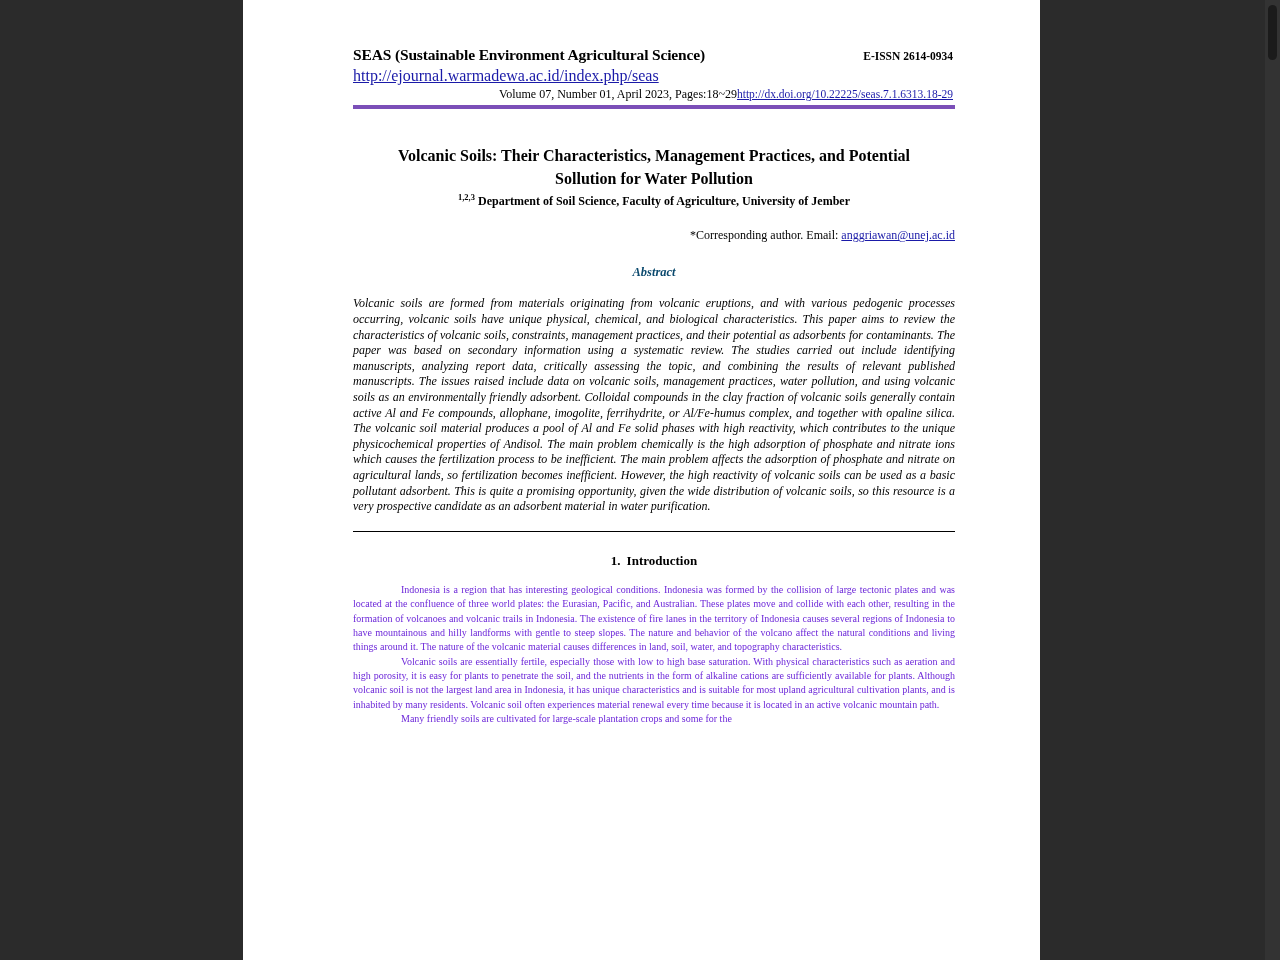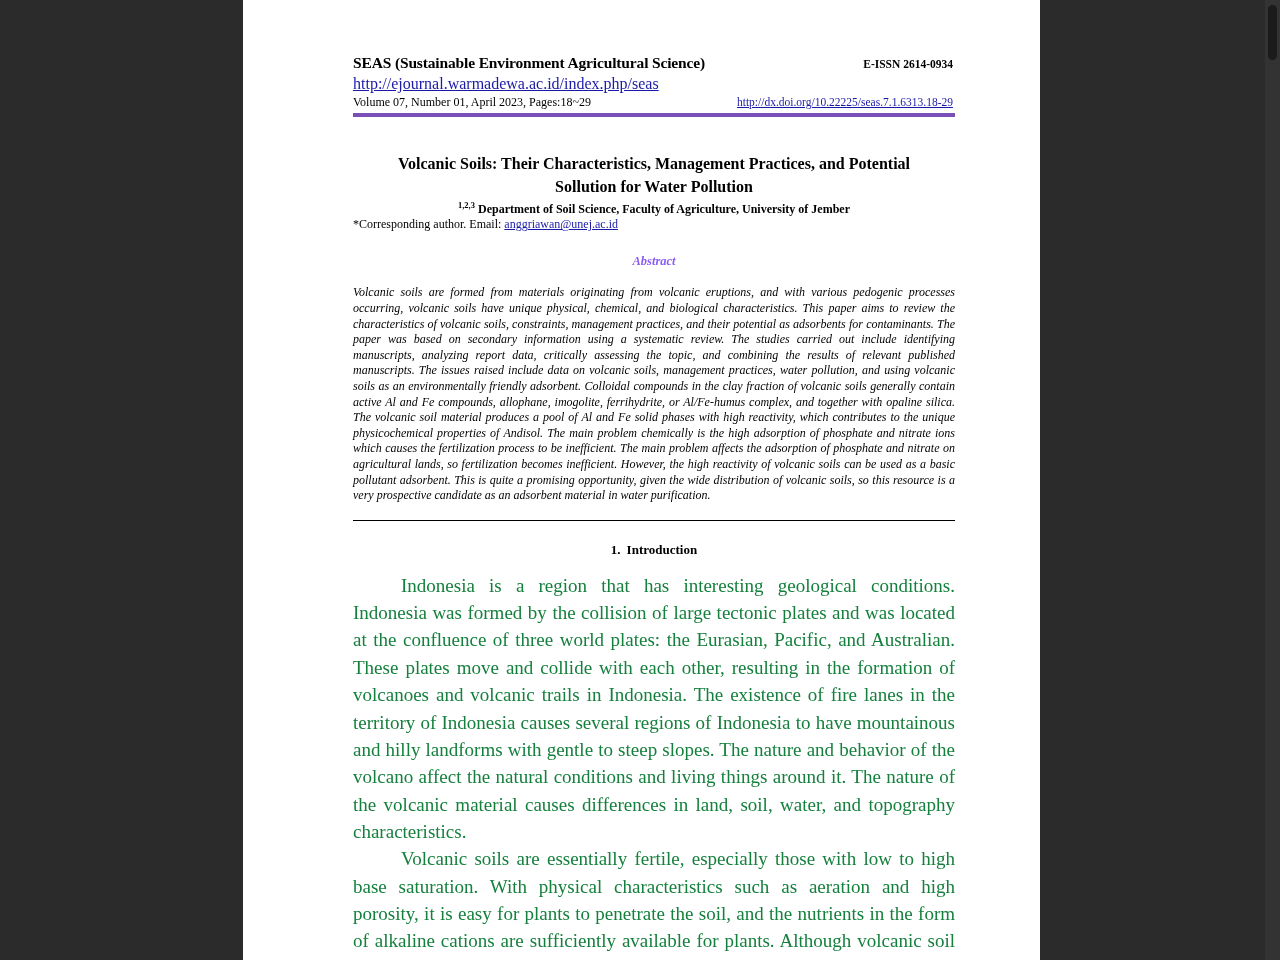--- a/index.html
+++ b/index.html
@@ -25,21 +25,20 @@
     position: absolute;
     left: 110px; top: 46px;
     width: 602px;
   }
 
   
   .jhead-row1 {
     display: flex;
     align-items: baseline;
     justify-content: space-between;
-    margin-top: 8px;
   }
   .journal-title {
     font-size: 15.5px;
     font-weight: bold;
     letter-spacing: -0.15px;
     color: #000;
     white-space: nowrap;
   }
   .eissn {
     font-size: 11.5px;
@@ -51,21 +50,21 @@
   .journal-url {
     display: inline-block;
     margin-top: 3px;
     font-size: 16px;
     color: #1a1aa8;
     text-decoration: underline;
   }
   .jhead-row3 {
     display: flex;
     align-items: baseline;
-    justify-content: space-between;
+    justify-content: flex-end;
     margin-top: 2px;
   }
   .volume-line {
     font-size: 12px;
     color: #000;
     white-space: nowrap;
   }
   .doi-link {
     font-size: 11.5px;
     color: #1a1aa8;
@@ -100,37 +99,38 @@
   .authors sup { font-size: 9px; }
   .affiliation {
     margin-top: 2px;
     text-align: center;
     font-size: 12px;
     color: #000;
     font-weight: bold;
   }
   .affiliation sup { font-size: 8.5px; }
   .corresponding {
-    text-align: left;
+    margin-top: 19px;
+    text-align: right;
     font-size: 12px;
     color: #000;
   }
   .email-link {
     color: #1a1aa8;
     text-decoration: underline;
   }
 
   
   .abstract-heading {
     margin-top: 22px;
     text-align: center;
     font-size: 12.5px;
     font-weight: bold;
     font-style: italic;
-    color: #8b5cf6;
+    color: #0c4a6e;
   }
   .abstract-body {
     margin-top: 16px;
     font-size: 12px;
     font-style: italic;
     line-height: 1.30;
     text-align: justify;
     color: #000;
   }
   .keywords {
@@ -149,25 +149,25 @@
   .section-heading {
     margin-top: 21px;
     text-align: center;
     font-size: 13px;
     font-weight: bold;
     color: #000;
   }
   .section-heading .num { margin-right: 6px; }
   .body-par {
     margin-top: 14px;
-    font-size: 19px;
+    font-size: 10px;
     line-height: 1.44;
     text-align: justify;
     text-indent: 48px;
-    color: #15803d;
+    color: #6d28d9;
   }
   .body-par.tight { margin-top: 0; }
 
   
   #scrollbar-track {
     position: absolute;
     right: 0; top: 0;
     width: 15px; height: 960px;
     background: #333333;
   }

